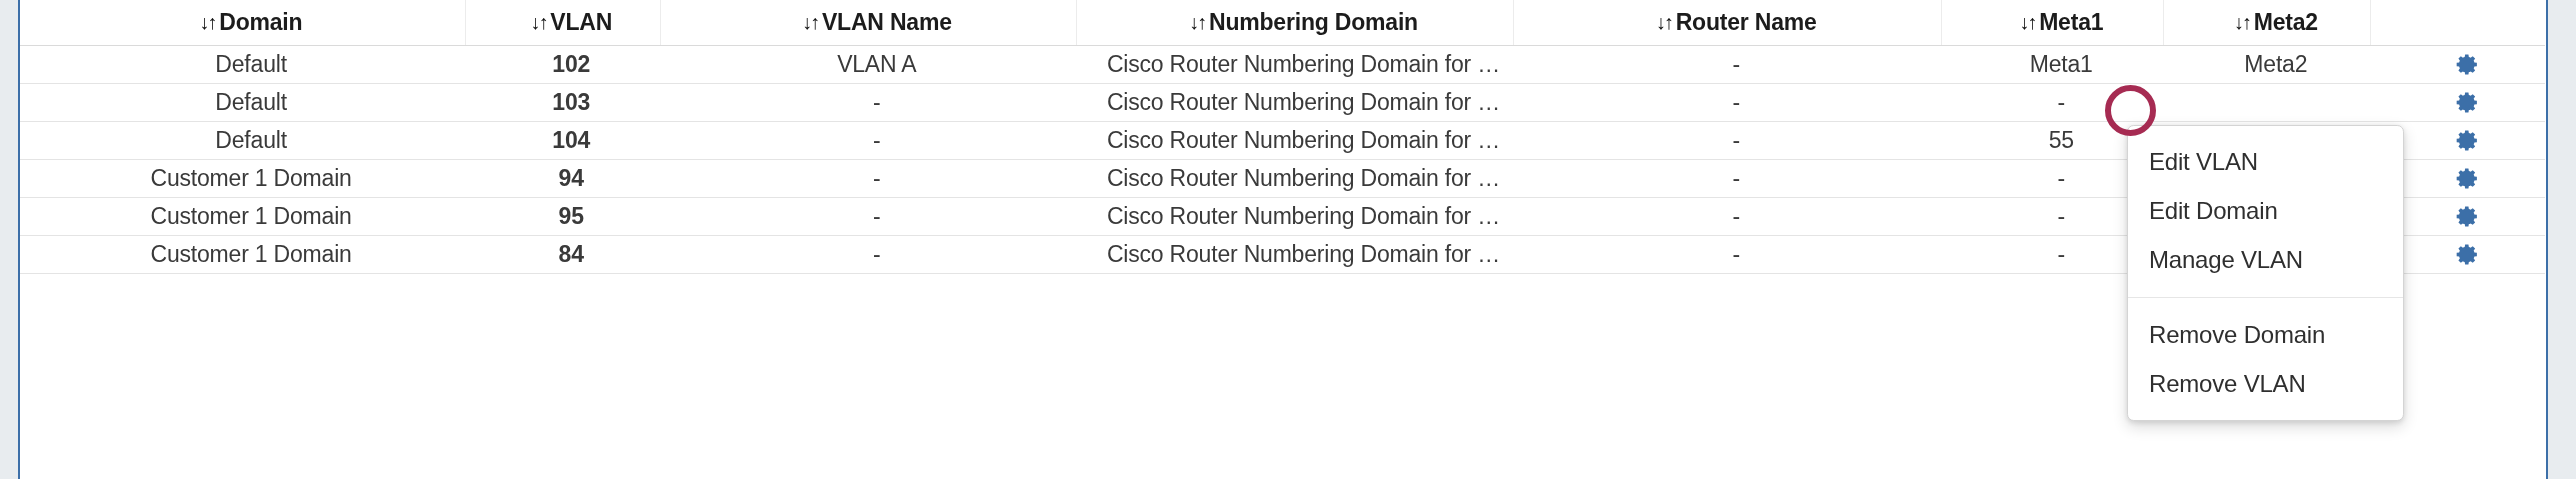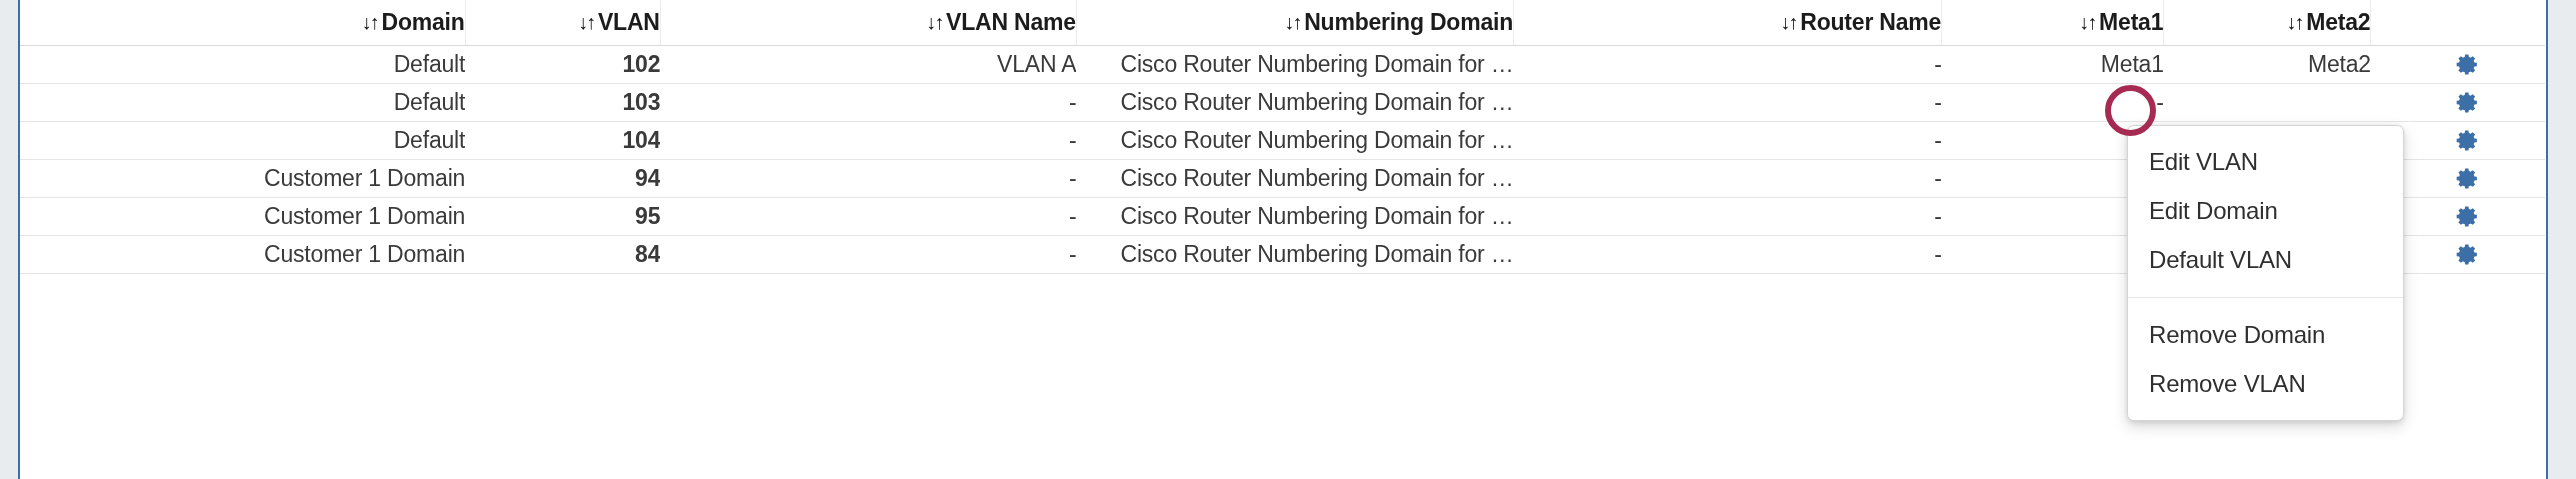--- a/index.html
+++ b/index.html
@@ -46,21 +46,21 @@
 
   table.grid {
     border-collapse: collapse;
     table-layout: fixed;
     width: 2525px;
     margin-left: 0;
   }
 
   table.grid th,
   table.grid td {
-    text-align: right;
+    text-align: center;
     vertical-align: middle;
     padding: 0 0 0 17px;
     box-sizing: border-box;
     white-space: nowrap;
     overflow: hidden;
   }
 
   
   table.grid thead th {
     height: 45px;
@@ -298,21 +298,21 @@
 
         </tbody>
       </table>
 
     </div>
   </div>
 
   <div id="action-menu">
     <div class="menu-item">Edit VLAN</div>
     <div class="menu-item">Edit Domain</div>
-    <div class="menu-item">Default VLAN</div>
+    <div class="menu-item">Manage VLAN</div>
     <div class="menu-divider"></div>
     <div class="menu-item">Remove Domain</div>
     <div class="menu-item">Remove VLAN</div>
   </div>
 
   <div id="annot-circle"></div>
 
 </div>
 
 

